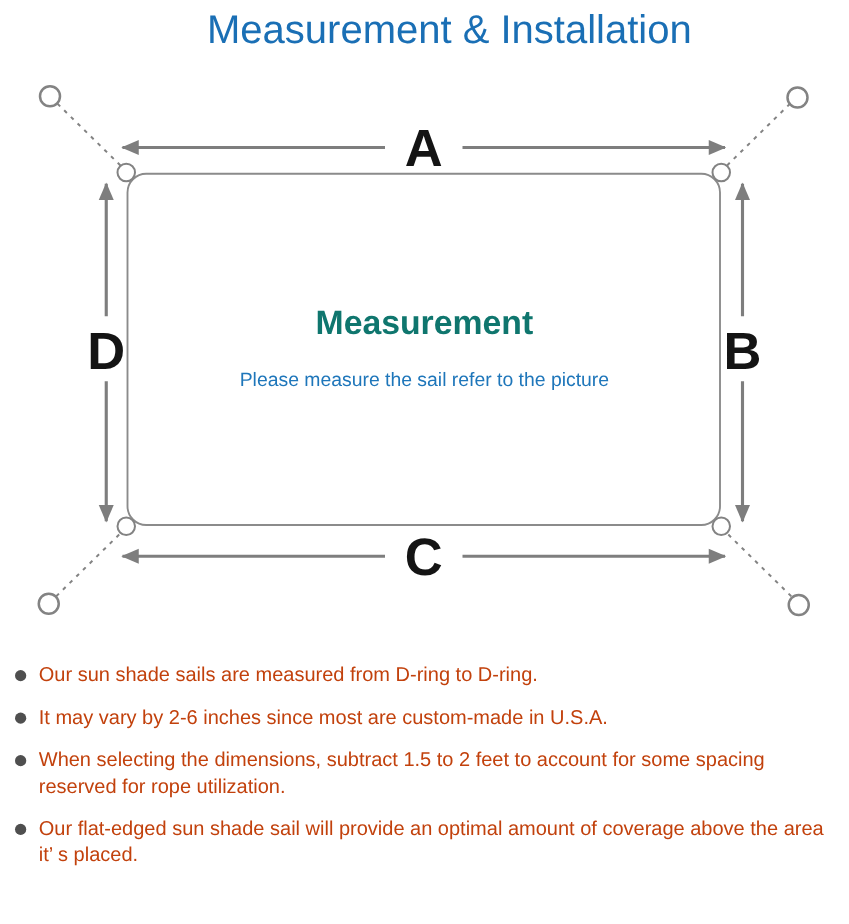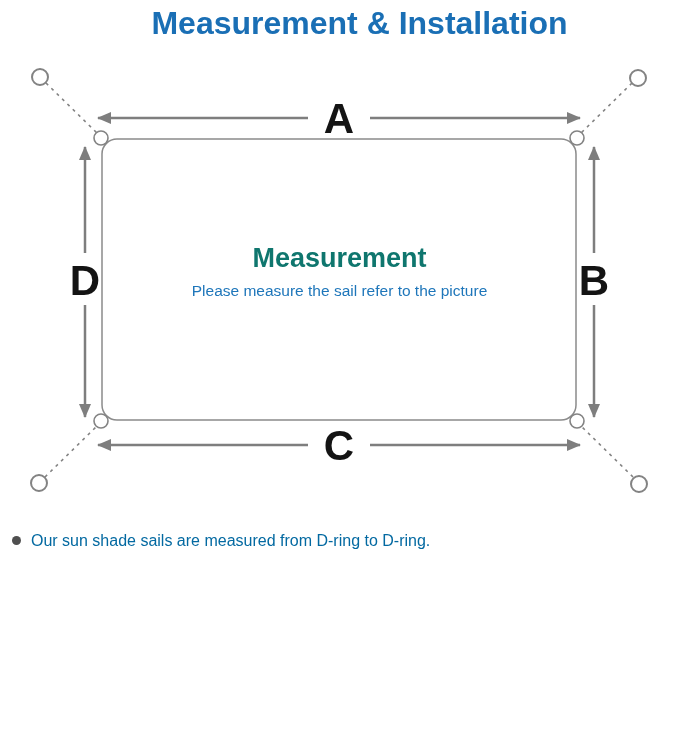--- a/index.html
+++ b/index.html
@@ -6,50 +6,50 @@
   .page{
     position:relative;
     width:679px;height:739px;
     background:#ffffff;
     font-family:"Liberation Sans", sans-serif;
     overflow:hidden;
   }
   .title{
     position:absolute;top:3px;left:0;right:0;
     text-align:center;
-    font-size:32px;font-weight:bold;line-height:40px;
+    font-size:32px;font-weight:normal;line-height:40px;
     color:#1a6fb5;
     letter-spacing:0px;
     padding-left:40px;
   }
   .diagram{position:absolute;top:55px;left:0;width:679px;height:450px;}
   .diagram svg{display:block;}
   .dim-label{
     font-family:"Liberation Sans", sans-serif;
     font-size:42px;font-weight:bold;fill:#141414;
   }
   .center-text{
     position:absolute;top:243px;left:0;right:0;
     text-align:center;
   }
   .center-heading{
     font-size:27px;font-weight:bold;line-height:30px;color:#0f766e;
   }
   .center-sub{
-    margin-top:8px;
+    margin-top:22px;
     font-size:15.5px;line-height:20px;color:#1e76ba;font-weight:500;
   }
   .notes{
     position:absolute;top:530px;left:10px;right:8px;
     list-style:none;margin:0;padding:0;
   }
   .notes li{
     display:flex;align-items:flex-start;
     margin-bottom:13px;
-    color:#0369a1;
+    color:#c2410c;
     font-size:16px;line-height:21px;
   }
   .bullet-dot{
     flex:0 0 auto;
     width:9px;height:9px;border-radius:50%;
     background:#4f4f4f;
     margin:6px 10px 0 2px;
   }
   .note-text{flex:1 1 auto;max-width:645px;}
 </style>
@@ -116,15 +116,27 @@
   <div class="center-text">
     <div class="center-heading">Measurement</div>
     <div class="center-sub">Please measure the sail refer to the picture</div>
   </div>
 
   <ul class="notes">
     <li>
       <span class="bullet-dot"></span>
       <span class="note-text">Our sun shade sails are measured from D-ring to D-ring.</span>
     </li>
+    <li>
+      <span class="bullet-dot"></span>
+      <span class="note-text">It may vary by 2-6 inches since most are custom-made in U.S.A.</span>
+    </li>
+    <li>
+      <span class="bullet-dot"></span>
+      <span class="note-text">When selecting the dimensions, subtract 1.5 to 2 feet to account for some spacing reserved for rope utilization.</span>
+    </li>
+    <li>
+      <span class="bullet-dot"></span>
+      <span class="note-text">Our flat-edged sun shade sail will provide an optimal amount of coverage above the area it’ s placed.</span>
+    </li>
   </ul>
 
 </div>
 
 </body></html>

